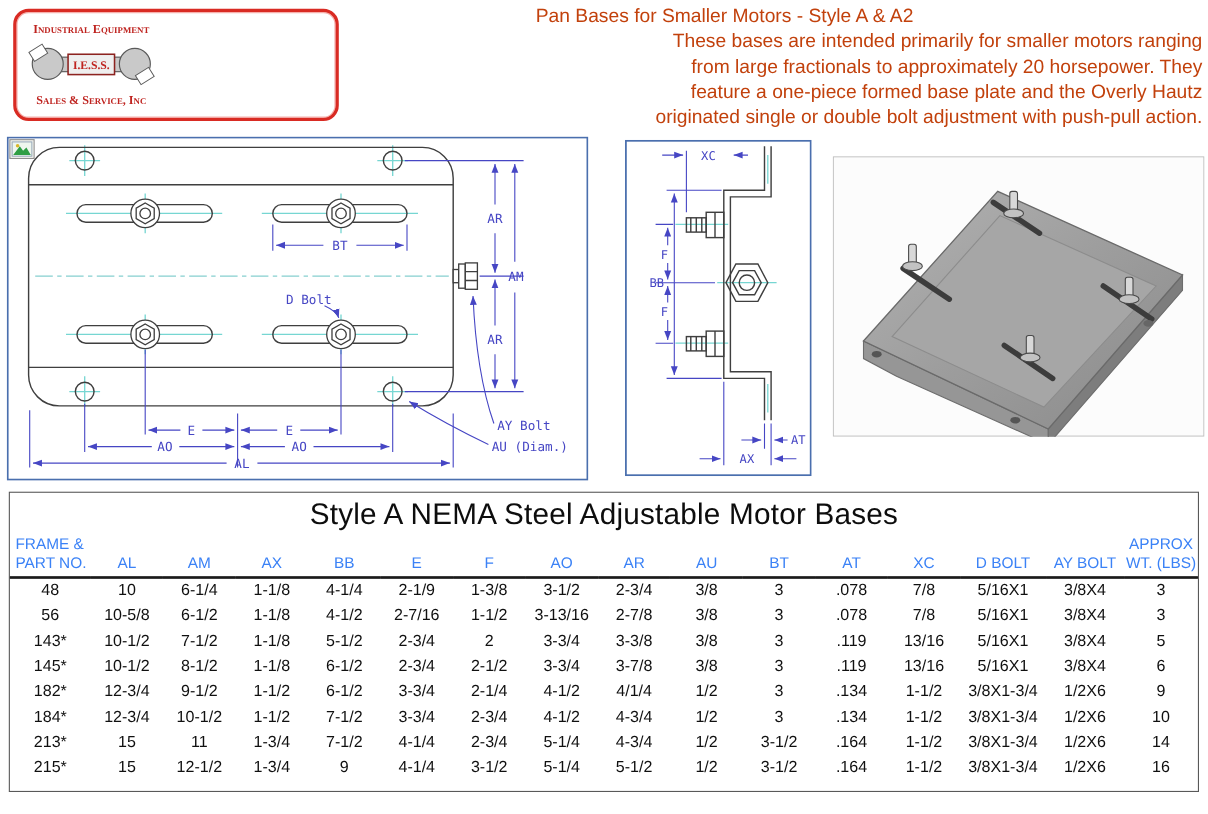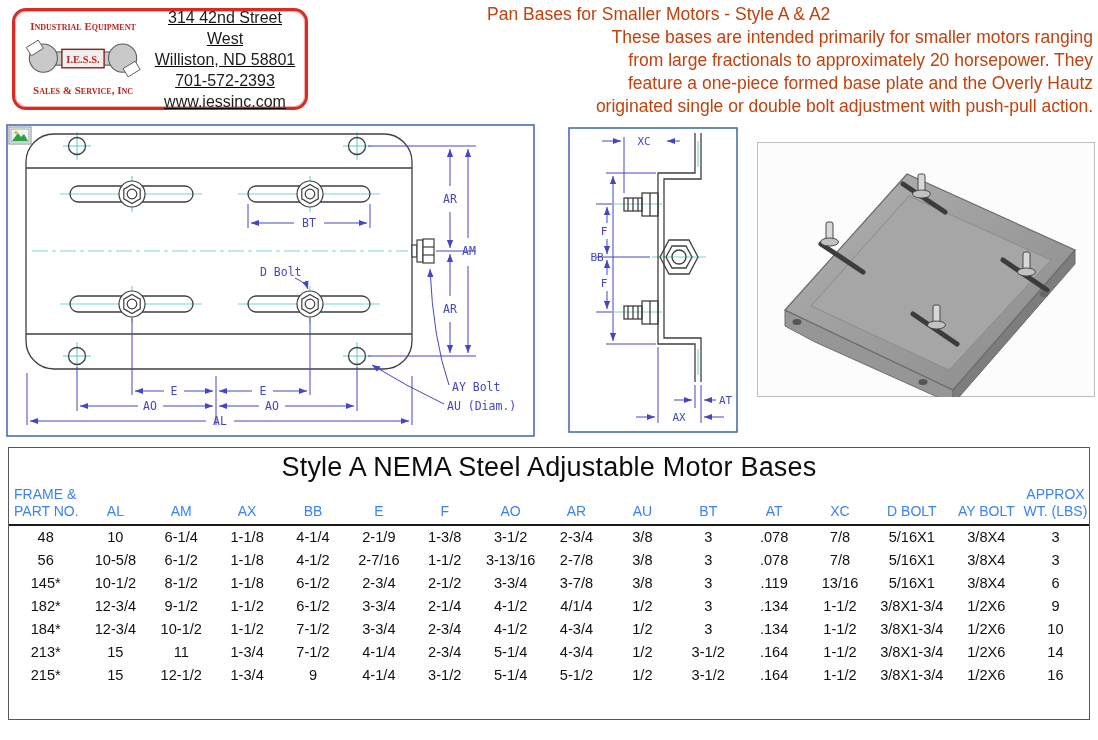--- a/index.html
+++ b/index.html
@@ -49,26 +49,20 @@
         <rect x="36" y="38" width="78" height="15" fill="#c9c9c9" stroke="#5a5a5a" stroke-width="1.2"></rect>
         <circle cx="30" cy="45" r="16" fill="#c9c9c9" stroke="#5a5a5a" stroke-width="1.2"></circle>
         <circle cx="120" cy="45" r="16" fill="#c9c9c9" stroke="#5a5a5a" stroke-width="1.2"></circle>
         <rect x="12" y="28" width="16" height="11" fill="#fff" stroke="#5a5a5a" stroke-width="1" transform="rotate(-32 20 33)"></rect>
         <rect x="122" y="52" width="16" height="11" fill="#fff" stroke="#5a5a5a" stroke-width="1" transform="rotate(-32 130 57)"></rect>
         <rect x="51" y="35" width="48" height="21" fill="#efefef" stroke="#8d2320" stroke-width="1.6"></rect>
         <text x="75" y="50" text-anchor="middle" class="logo-red" font-size="12">I.E.S.S.</text>
       </g>
       <text x="75" y="86" text-anchor="middle" class="logo-red" font-size="12.5" style="font-variant:small-caps">Sales &amp; Service, Inc</text>
     </svg>
-    <div class="address">
-      <div>314 42nd Street West</div>
-      <div>Williston, ND 58801</div>
-      <div>701-572-2393</div>
-      <div>www.iessinc.com</div>
-    </div>
   </div>
 
   <div class="intro">
     <div>Pan Bases for Smaller Motors - Style A &amp; A2</div>
     <div class="lines">These bases are intended primarily for smaller motors ranging
 from large fractionals to approximately 20 horsepower. They
 feature a one-piece formed base plate and the Overly Hautz
 originated single or double bolt adjustment with push-pull action.</div>
   </div>
 
@@ -387,20 +381,38 @@
             <td>2-7/8</td>
             <td>3/8</td>
             <td>3</td>
             <td>.078</td>
             <td>7/8</td>
             <td>5/16X1</td>
             <td>3/8X4</td>
             <td>3</td>
           </tr>
           <tr>
+            <td>143*</td>
+            <td>10-1/2</td>
+            <td>7-1/2</td>
+            <td>1-1/8</td>
+            <td>5-1/2</td>
+            <td>2-3/4</td>
+            <td>2</td>
+            <td>3-3/4</td>
+            <td>3-3/8</td>
+            <td>3/8</td>
+            <td>3</td>
+            <td>.119</td>
+            <td>13/16</td>
+            <td>5/16X1</td>
+            <td>3/8X4</td>
+            <td>5</td>
+          </tr>
+          <tr>
             <td>145*</td>
             <td>10-1/2</td>
             <td>8-1/2</td>
             <td>1-1/8</td>
             <td>6-1/2</td>
             <td>2-3/4</td>
             <td>2-1/2</td>
             <td>3-3/4</td>
             <td>3-7/8</td>
             <td>3/8</td>

